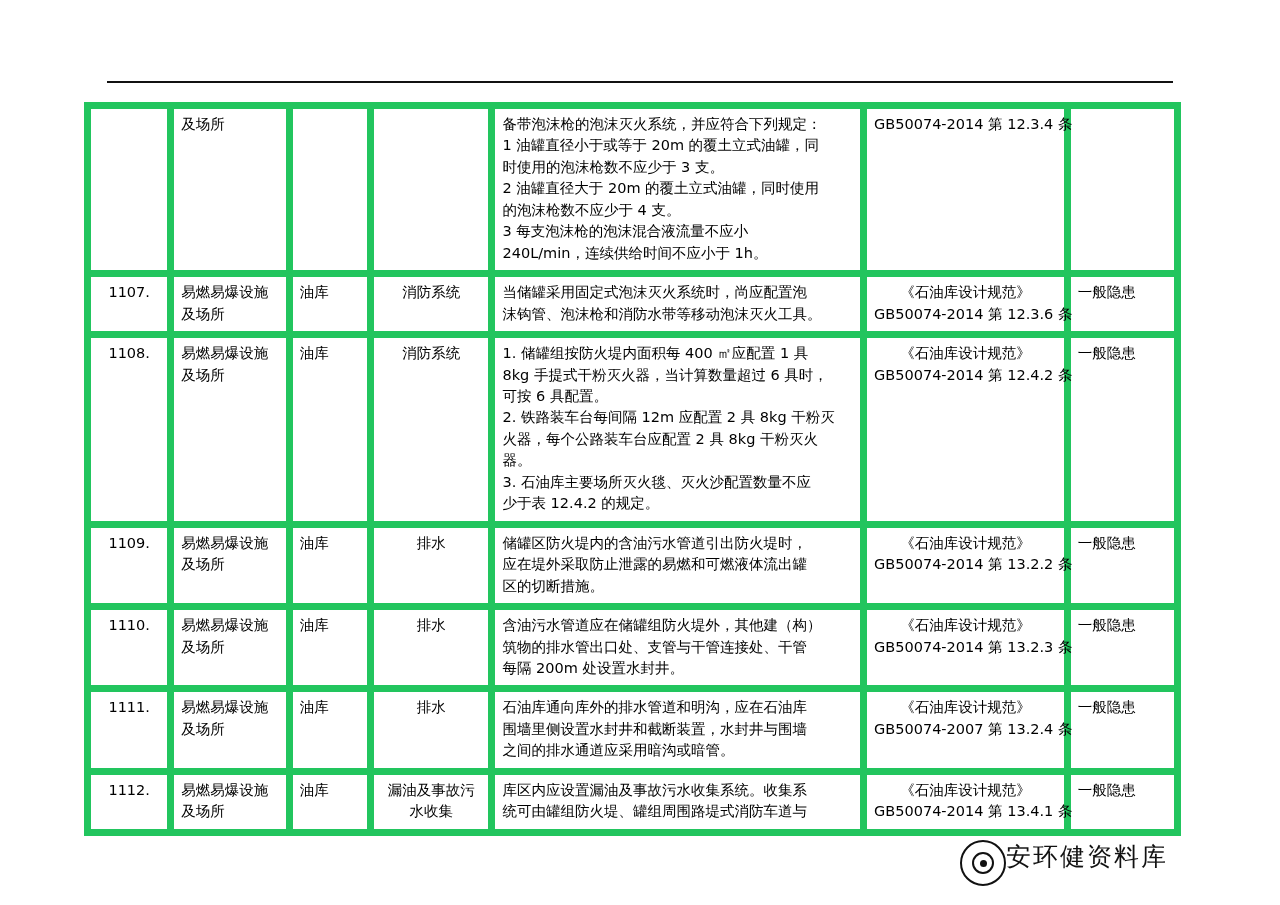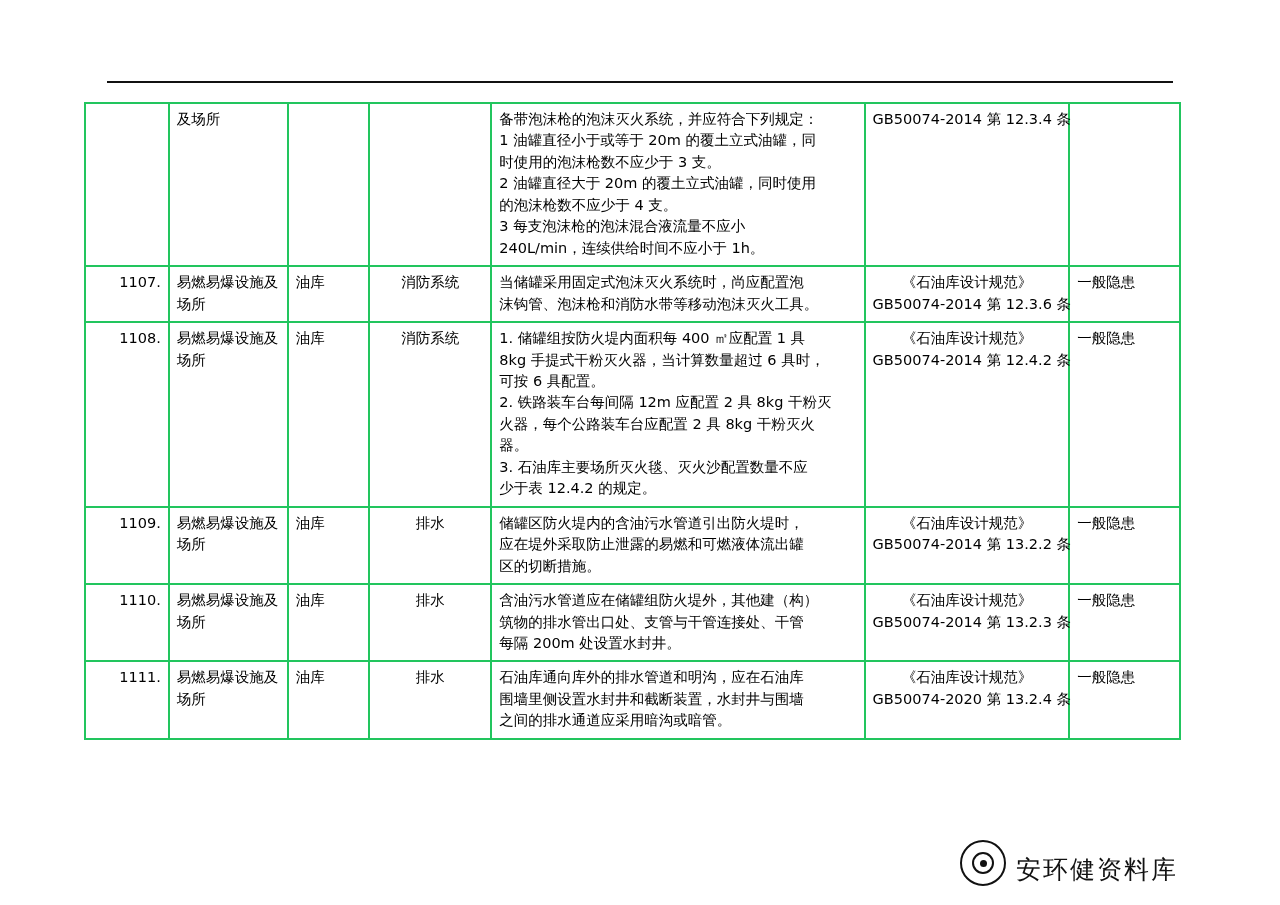--- a/index.html
+++ b/index.html
@@ -32,54 +32,53 @@
   table.doc-table {
     position: absolute;
     left: 84px;
     top: 102px;
     width: 1097px;
     border-collapse: collapse;
     table-layout: fixed;
     font-size: 14.5px;
   }
   table.doc-table td {
-    border: 2px solid #22c55e;
+    border: 7px solid #22c55e;
     padding: 5px 7px 6px 7px;
     vertical-align: top;
     line-height: 1.48;
     font-family: "DejaVu Sans", "Liberation Sans", sans-serif;
   }
   
   col.c-num   { width: 81px; }
   col.c-cat   { width: 115px; }
   col.c-place { width: 79px; }
   col.c-sys   { width: 118px; }
   col.c-desc  { width: 361px; }
   col.c-std   { width: 198px; }
   col.c-lvl   { width: 107px; }
 
-  td.num   { text-align: right; vertical-align: middle; padding-left: 10px; }
+  td.num   { text-align: center; vertical-align: middle; padding-left: 10px; }
   td.cat   { text-align: left; vertical-align: middle; }
   td.place { text-align: left; vertical-align: middle; margin-left: 14px; }
   td.sys   { text-align: center; vertical-align: middle; }
   td.desc  { text-align: justify; text-justify: inter-ideograph; vertical-align: top; }
   td.std   { text-align: center; vertical-align: middle; }
   td.lvl   { text-align: left; vertical-align: middle; }
 
   .line { display: block; }
   .std-line { display: block; white-space: nowrap; }
 
   
   .footer-brand {
     position: absolute;
     left: 960px;
     top: 840px;
     display: flex;
-    align-items: flex-end;
-    gap: 10px;
+    align-items: flex-start;
   }
   .brand-mark {
     width: 42px;
     height: 42px;
     border: 2px solid #111;
     border-radius: 50%;
     position: relative;
     display: flex;
     align-items: center;
     justify-content: center;
@@ -226,25 +225,40 @@
         <td class="cat">易燃易爆设施及场所</td>
         <td class="place">油库</td>
         <td class="sys">排水</td>
         <td class="desc">
           <span class="line">石油库通向库外的排水管道和明沟，应在石油库</span>
           <span class="line">围墙里侧设置水封井和截断装置，水封井与围墙</span>
           <span class="line">之间的排水通道应采用暗沟或暗管。</span>
         </td>
         <td class="std">
           <span class="std-line">《石油库设计规范》</span>
-          <span class="std-line">GB50074-2020 第 13.2.4 条</span>
-        </td>
-        <td class="lvl">一般隐患</td>
-      </tr>
-
+          <span class="std-line">GB50074-2007 第 13.2.4 条</span>
+        </td>
+        <td class="lvl">一般隐患</td>
+      </tr>
+
+      <tr>
+        <td class="num">1112.</td>
+        <td class="cat">易燃易爆设施及场所</td>
+        <td class="place">油库</td>
+        <td class="sys">漏油及事故污水收集</td>
+        <td class="desc">
+          <span class="line">库区内应设置漏油及事故污水收集系统。收集系</span>
+          <span class="line">统可由罐组防火堤、罐组周围路堤式消防车道与</span>
+        </td>
+        <td class="std">
+          <span class="std-line">《石油库设计规范》</span>
+          <span class="std-line">GB50074-2014 第 13.4.1 条</span>
+        </td>
+        <td class="lvl">一般隐患</td>
+      </tr>
     </tbody>
   </table>
 
   <div class="footer-brand">
     <span class="brand-mark"></span>
     <span class="brand-text">安环健资料库</span>
   </div>
 
 </div>
 

